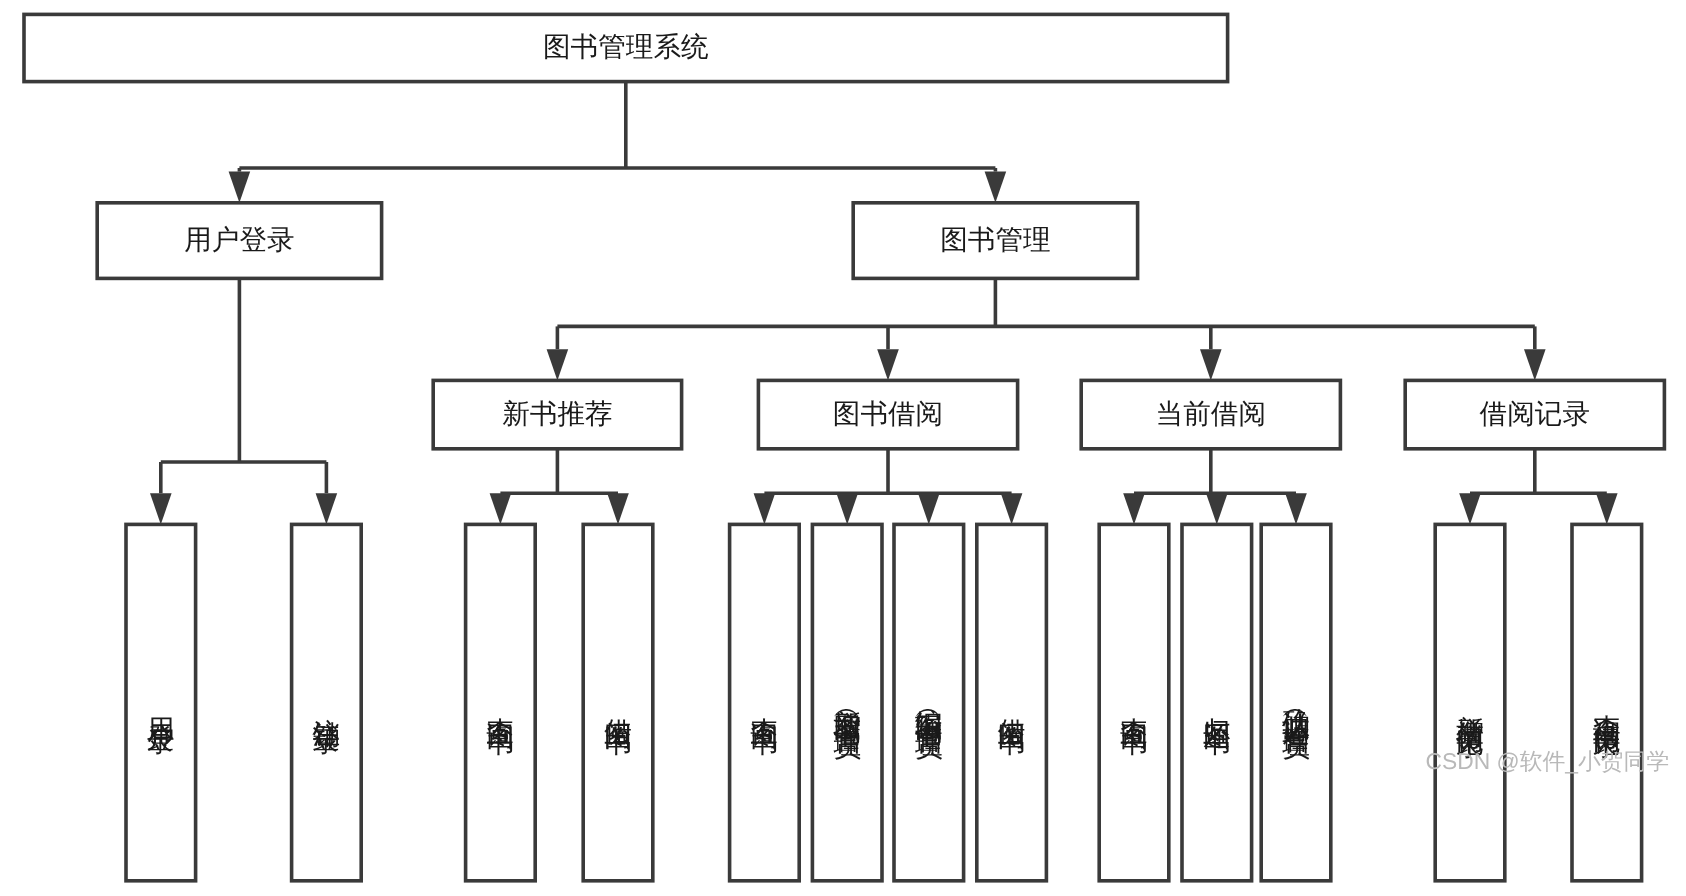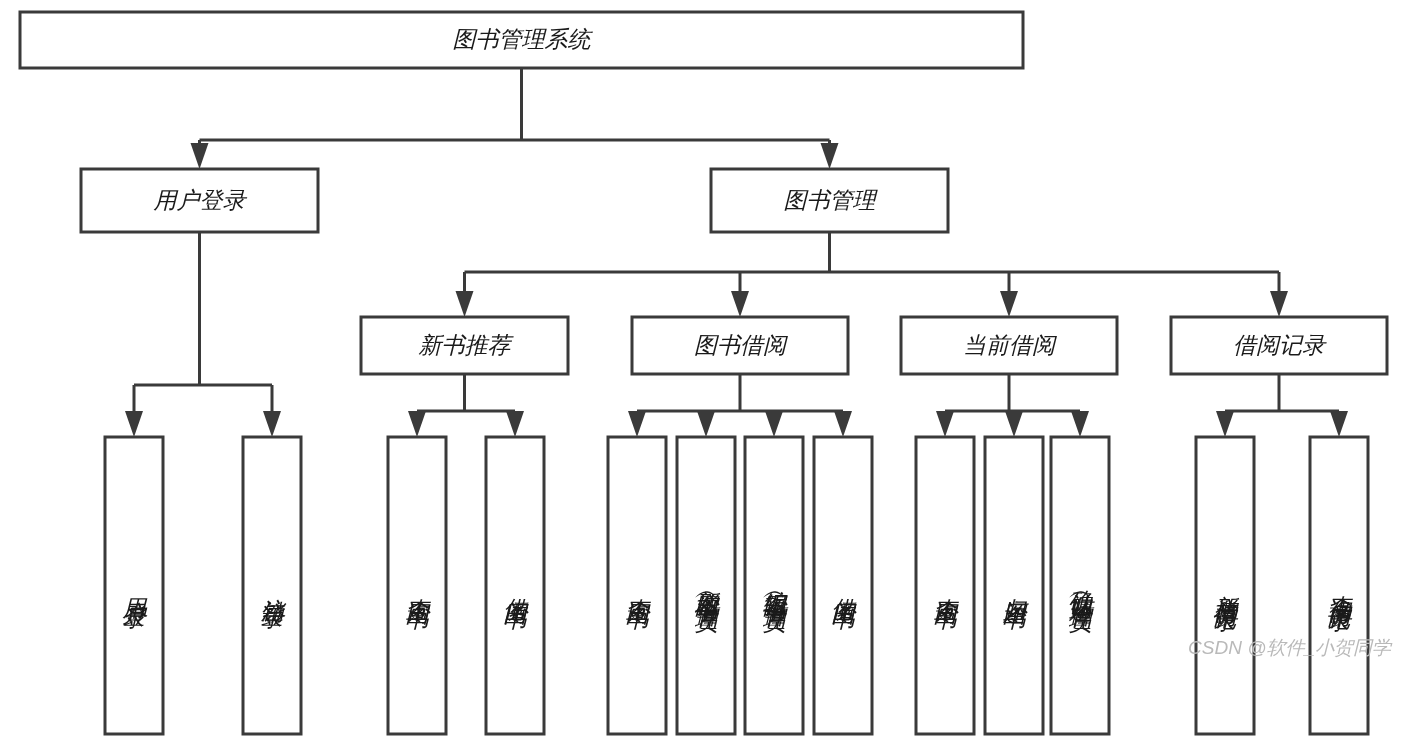--- a/index.html
+++ b/index.html
@@ -11,21 +11,20 @@
     width: 1405px;
     height: 747px;
     font-family: "Liberation Sans", "DejaVu Sans", sans-serif;
     overflow: hidden;
   }
   #diagram-root {
     position: relative;
     width: 1405px;
     height: 668px;
     background: #ffffff;
-    font-style: italic;
   }
   svg.diagram-canvas {
     position: absolute;
     left: 0;
     top: 0;
     width: 1405px;
     height: 747px;
   }
   .node-box {
     fill: #ffffff;
@@ -61,21 +60,21 @@
     display: flex;
     align-items: center;
     justify-content: center;
     text-align: center;
     white-space: nowrap;
     pointer-events: none;
   }
   .watermark {
     position: absolute;
     right: 14px;
-    bottom: 7px;
+    bottom: 20px;
     font-family: "Liberation Sans", "DejaVu Sans", sans-serif;
     font-size: 19px;
     color: #b9b9b9;
     white-space: nowrap;
   }
 </style>
 </head>
 <body>
 
 <div id="diagram-root">

